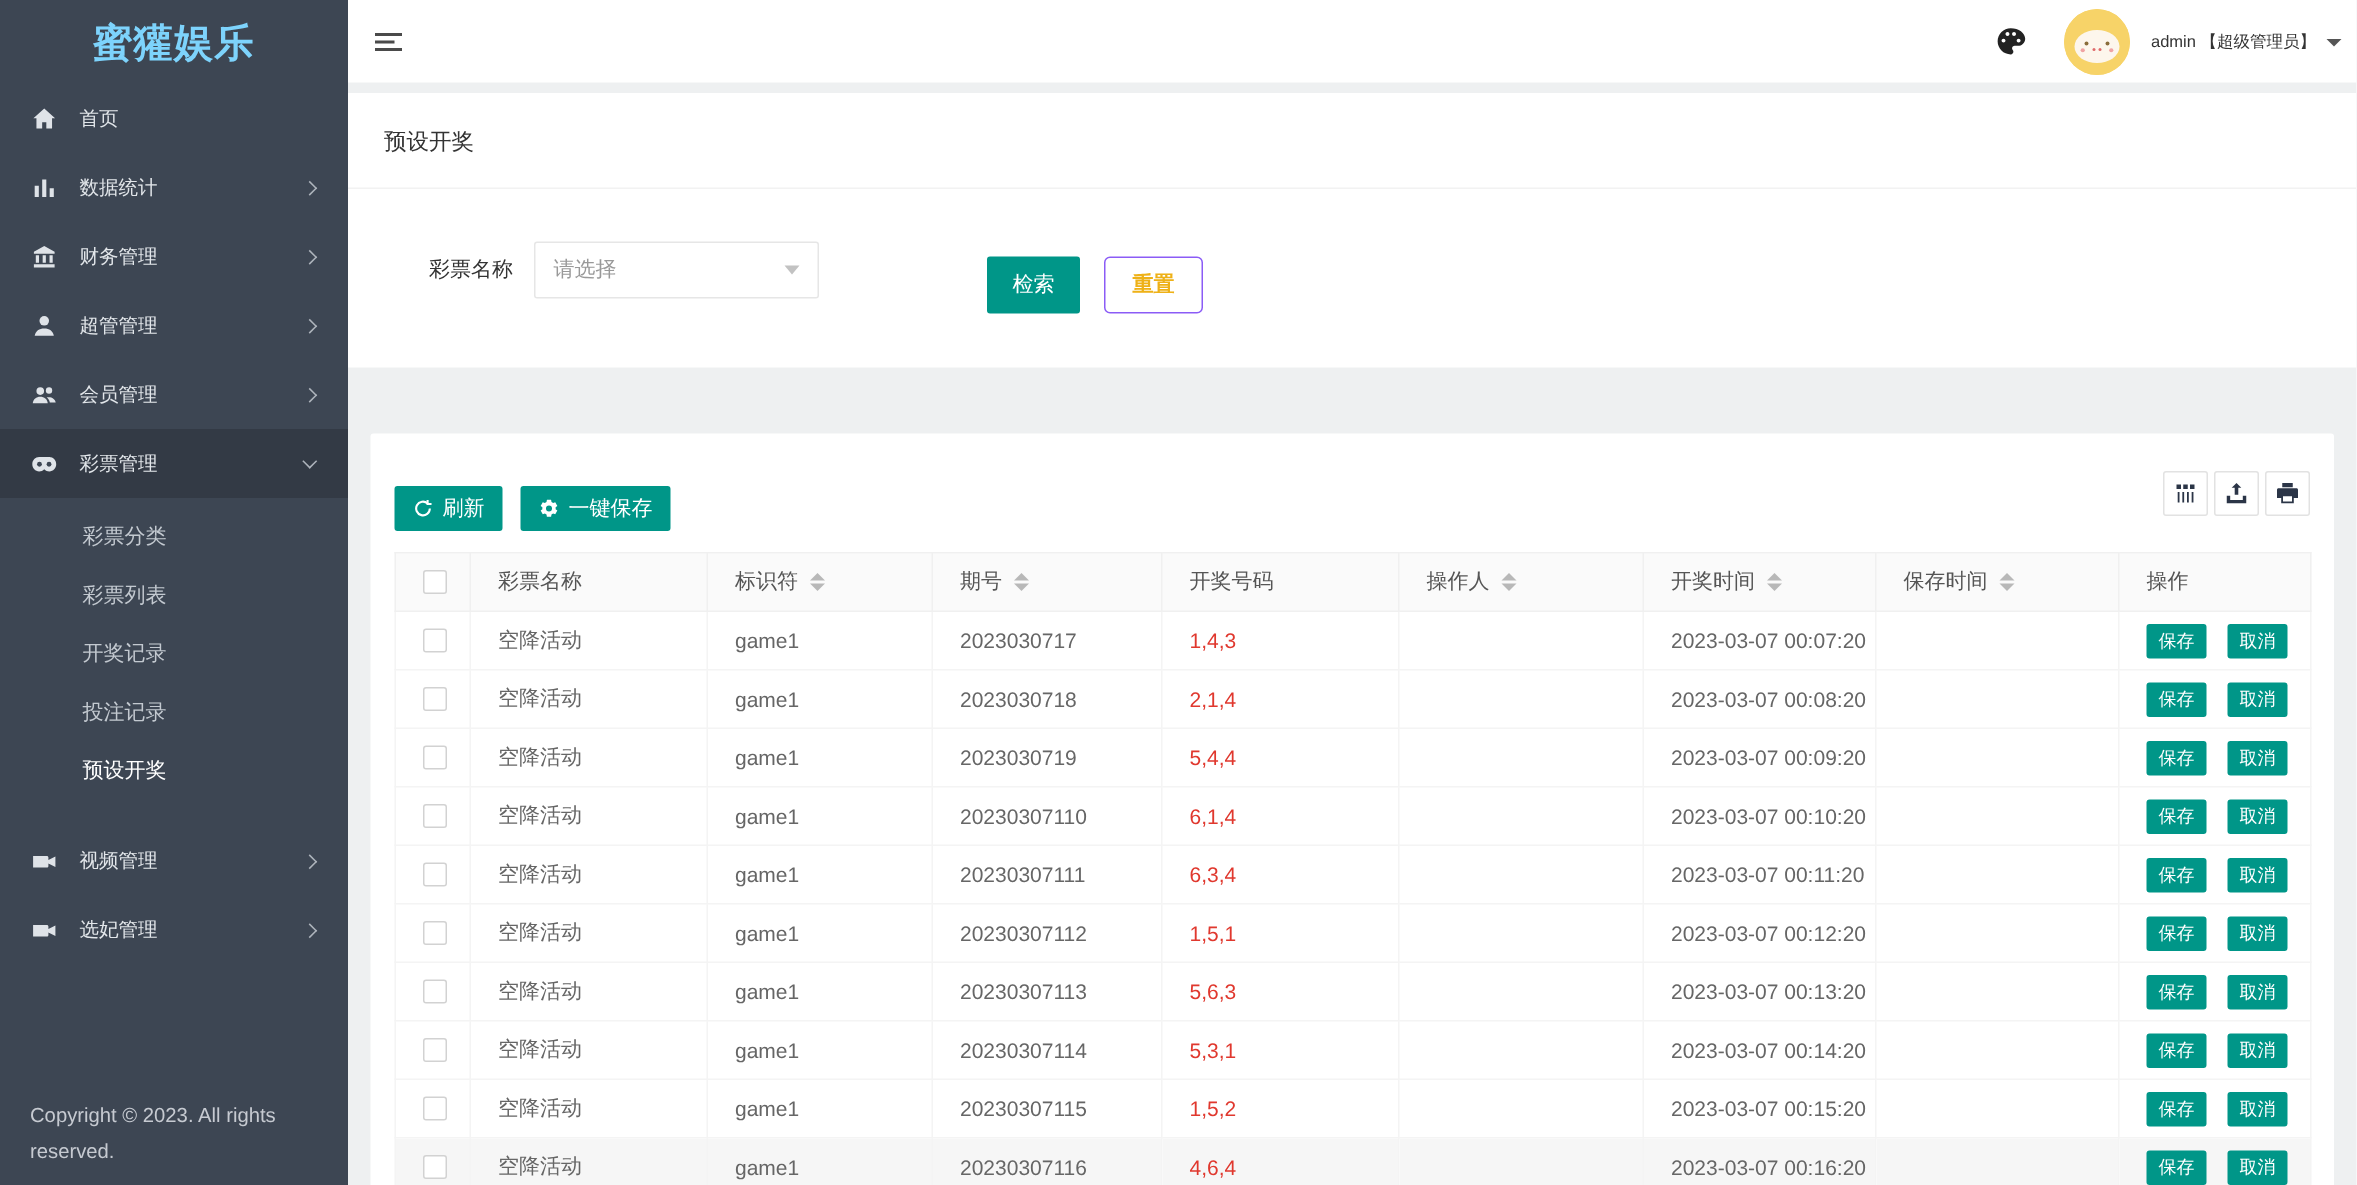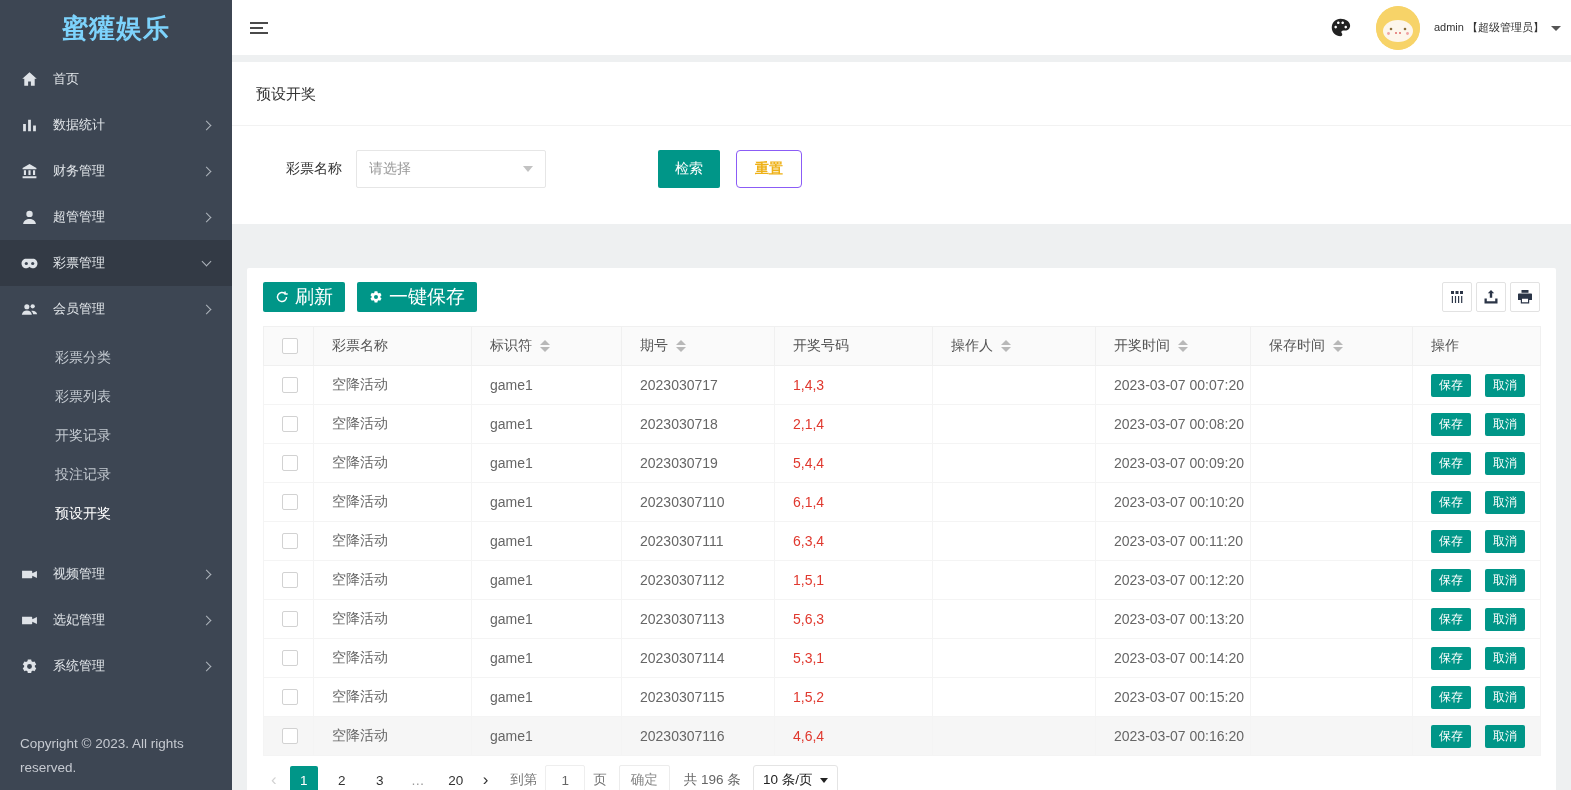--- a/index.html
+++ b/index.html
@@ -81,30 +81,31 @@
   }
   .select-box .placeholder { color: #999; flex: 1; }
   .select-caret {
     width: 0; height: 0; border-left: 5px solid transparent; border-right: 5px solid transparent;
     border-top: 6px solid #c2c2c2;
   }
   .btn {
     display: inline-flex; align-items: center; justify-content: center;
     border: none; border-radius: 2px; cursor: pointer; font-size: 14px;
     font-family: Liberation Mono, monospace;
+    margin-top: 21px;
   }
   .btn-search { background: #009688; color: #fff; width: 62px; height: 38px; margin-left: 112px; }
   .btn-reset {
     background: #fff; color: #eeb117; border: 1px solid #8b5cf6;
     width: 66px; height: 38px; margin-left: 16px; border-radius: 4px; font-weight: bold;
   }
   
   .table-card { background: #fff; margin: 44px 15px 0; border-radius: 2px; height: 530px; }
   .table-toolbar { display: flex; align-items: center; padding: 14px 16px; }
-  .btn-tool { background: #009688; color: #fff; height: 30px; padding: 0 12px; font-size: 19px; margin-right: 12px; }
+  .btn-tool { background: #009688; color: #fff; height: 30px; padding: 0 12px; font-size: 14px; margin-right: 12px; }
   .btn-tool svg { width: 14px; height: 14px; margin-right: 6px; fill: none; stroke: #fff; stroke-width: 1.6; }
   .btn-tool svg.filled { fill: #fff; stroke: none; }
   .toolbar-right { margin-left: auto; display: flex; }
   .icon-btn {
     width: 30px; height: 30px; border: 1px solid #e2e2e2; background: #fff; border-radius: 2px;
     margin-left: 4px; cursor: pointer; display: flex; align-items: center; justify-content: center;
   }
   .icon-btn svg { width: 16px; height: 16px; fill: #2b3547; }
   table { border-collapse: collapse; width: calc(100% - 32px); margin: 0 16px; table-layout: fixed; }
   thead th {
@@ -193,42 +194,42 @@
       <div class="menu-item">
         <span class="m-icon">
           <svg viewBox="0 0 16 16">
             <circle cx="8" cy="4.6" r="3"></circle>
             <path d="M2 14c.4-3 2.9-4.6 6-4.6S13.6 11 14 14z"></path>
           </svg>
         </span>
         <span class="m-label">超管管理</span>
         <span class="chev"></span>
       </div>
-      <div class="menu-item active">
-        <span class="m-icon">
-          <svg viewBox="0 0 16 16">
-            <path d="M4.8 3.5h6.4c2.4 0 4.3 2 4.3 4.5s-1.9 4.5-4.3 4.5c-1.2 0-2.3-.5-3.2-1.4-.9.9-2 1.4-3.2 1.4C2.4 12.5.5 10.5.5 8s1.9-4.5 4.3-4.5z"></path>
-            <circle cx="5" cy="8" r="1.5" fill="#3d4653"></circle>
-            <circle cx="11" cy="8" r="1.5" fill="#3d4653"></circle>
-          </svg>
-        </span>
-        <span class="m-label">彩票管理</span>
-        <span class="chev down"></span>
-      </div>
       <div class="menu-item">
         <span class="m-icon">
           <svg viewBox="0 0 16 16">
             <circle cx="5.5" cy="5.4" r="2.4"></circle>
             <circle cx="11" cy="5" r="2"></circle>
             <path d="M.8 13c.3-2.6 2.2-4 4.7-4s4.4 1.4 4.7 4z"></path>
             <path d="M10.8 9.2c2.3 0 4 1.2 4.4 3.3h-3.7c-.3-1.4-1-2.5-2-3.1.4-.1.8-.2 1.3-.2z"></path>
           </svg>
         </span>
         <span class="m-label">会员管理</span>
         <span class="chev"></span>
+      </div>
+      <div class="menu-item active">
+        <span class="m-icon">
+          <svg viewBox="0 0 16 16">
+            <path d="M4.8 3.5h6.4c2.4 0 4.3 2 4.3 4.5s-1.9 4.5-4.3 4.5c-1.2 0-2.3-.5-3.2-1.4-.9.9-2 1.4-3.2 1.4C2.4 12.5.5 10.5.5 8s1.9-4.5 4.3-4.5z"></path>
+            <circle cx="5" cy="8" r="1.5" fill="#3d4653"></circle>
+            <circle cx="11" cy="8" r="1.5" fill="#3d4653"></circle>
+          </svg>
+        </span>
+        <span class="m-label">彩票管理</span>
+        <span class="chev down"></span>
       </div>
       <div class="submenu">
         <div class="submenu-item">彩票分类</div>
         <div class="submenu-item">彩票列表</div>
         <div class="submenu-item">开奖记录</div>
         <div class="submenu-item">投注记录</div>
         <div class="submenu-item active">预设开奖</div>
       </div>
       <div class="menu-item group-gap">
         <span class="m-icon">
@@ -239,29 +240,20 @@
         <span class="m-label">视频管理</span>
         <span class="chev"></span>
       </div>
       <div class="menu-item">
         <span class="m-icon">
           <svg viewBox="0 0 16 16">
             <path d="M1 4.4h8.6c.6 0 1 .4 1 1v1.5l4.4-2.2v6.6L10.6 9.1v1.5c0 .6-.4 1-1 1H1z"></path>
           </svg>
         </span>
         <span class="m-label">选妃管理</span>
-        <span class="chev"></span>
-      </div>
-      <div class="menu-item">
-        <span class="m-icon">
-          <svg viewBox="0 0 16 16">
-            <path fill-rule="evenodd" d="M9.6 1.4l.3 1.7c.45.2.86.45 1.23.76l1.63-.63 1.6 2.77-1.33 1.07a5.6 5.6 0 0 1 0 1.46l1.33 1.07-1.6 2.77-1.63-.63c-.37.3-.78.56-1.23.76l-.3 1.7H6.4l-.3-1.7a5.5 5.5 0 0 1-1.23-.76l-1.63.63-1.6-2.77 1.33-1.07a5.6 5.6 0 0 1 0-1.46L1.64 6l1.6-2.77 1.63.63c.37-.3.78-.56 1.23-.76l.3-1.7h3.2zM8 10.3A2.3 2.3 0 1 0 8 5.7a2.3 2.3 0 0 0 0 4.6z"></path>
-          </svg>
-        </span>
-        <span class="m-label">系统管理</span>
         <span class="chev"></span>
       </div>
     </nav>
   <div class="copyright">Copyright © 2023. All rights reserved.</div>
 </aside>
 
 <div class="main">
 
   <header class="topbar">
     <div class="hamburger">

